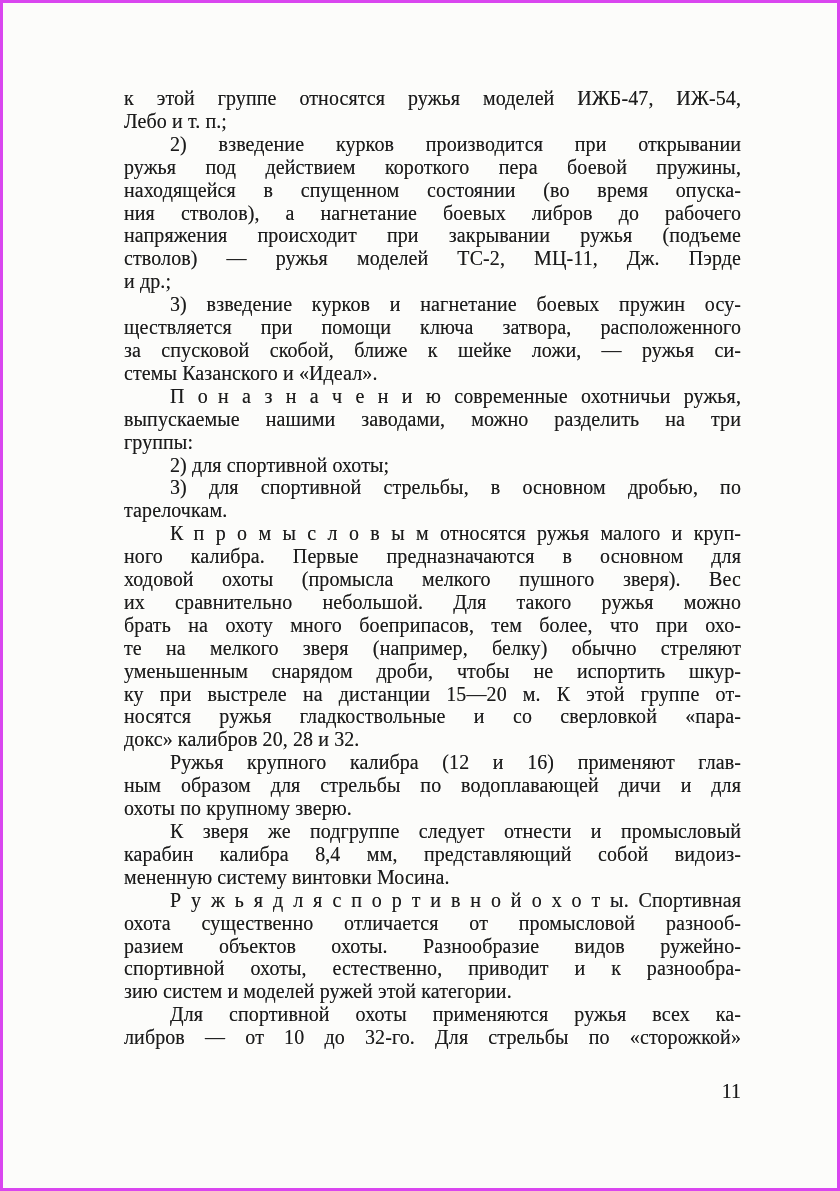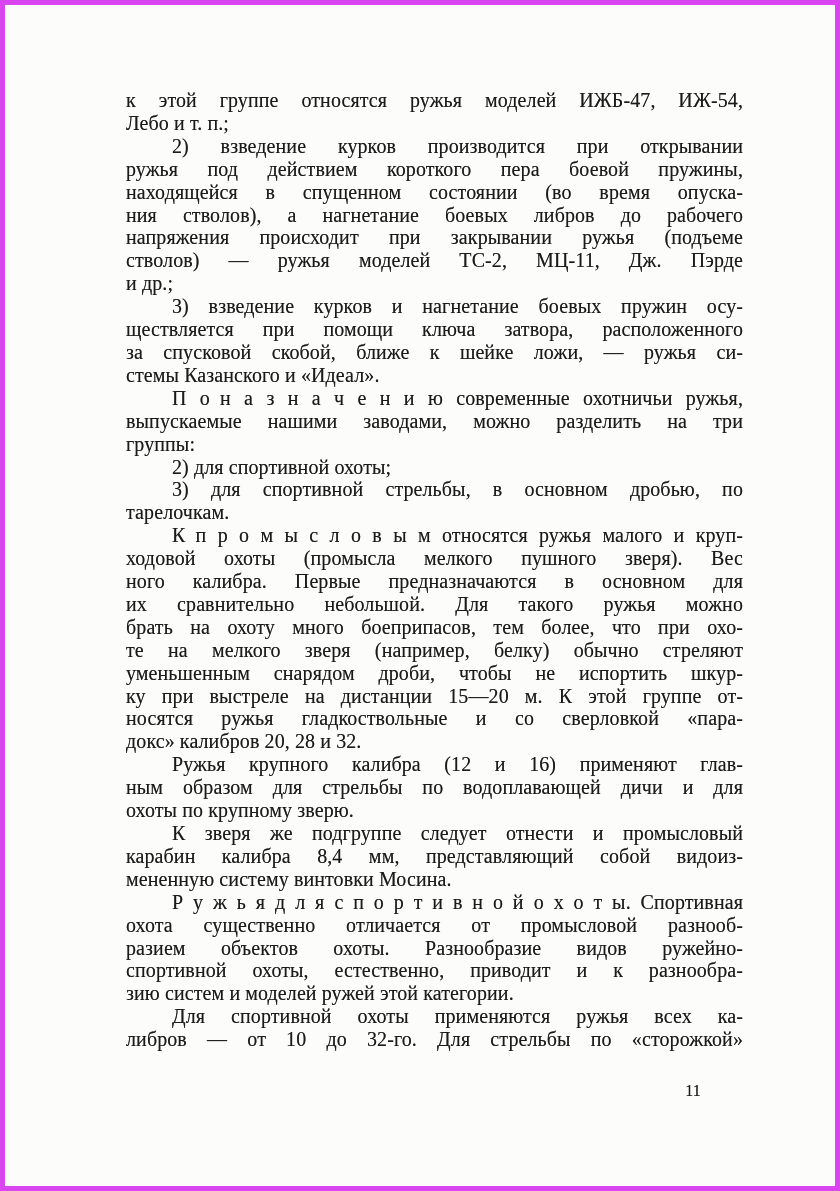--- a/index.html
+++ b/index.html
@@ -6,21 +6,21 @@
   body {
     width: 840px; height: 1191px;
     position: relative;
     background: #f2f2ef;
     font-family: "Liberation Serif", "DejaVu Serif", serif;
   }
   .page {
     position: absolute; inset: 0;
     background: #fcfcfa;
     box-sizing: border-box;
-    border: 5px solid #d946ef;
+    border: 3px solid #d946ef;
     text-decoration: underline;
   }
   .text-block {
     position: absolute;
     left: 121px; top: 84px;
     width: 617px;
   }
   .paragraph { margin: 0; padding: 0; }
   .line {
     font-size: 20px;
@@ -35,22 +35,22 @@
   .line.last {
     text-align: right;
     text-align-last: left;
   }
   .line.indent { text-indent: 46px; }
   .page-number {
     position: absolute;
     top: 1077px;
     left: 638px;
     width: 100px;
-    text-align: center;
-    font-size: 16px;
+    text-align: right;
+    font-size: 20px;
     color: #1b1b1b;
     text-shadow: 0 0 0.6px rgba(27,27,27,0.55);
   }
 </style>
 </head>
 <body>
 
 <div class="page">
   <main class="text-block" id="text-block">
       <div class="paragraph">
@@ -79,22 +79,22 @@
       </div>
       <div class="paragraph">
         <div class="line last indent">2) для спортивной охоты;</div>
       </div>
       <div class="paragraph">
         <div class="line indent">3) для спортивной стрельбы, в основном дробью, по</div>
         <div class="line last">тарелочкам.</div>
       </div>
       <div class="paragraph">
         <div class="line indent">К п р о м ы с л о в ы м относятся ружья малого и круп-</div>
+        <div class="line">ного калибра. Первые предназначаются в основном для</div>
         <div class="line">ходовой охоты (промысла мелкого пушного зверя). Вес</div>
-        <div class="line">ного калибра. Первые предназначаются в основном для</div>
         <div class="line">их сравнительно небольшой. Для такого ружья можно</div>
         <div class="line">брать на охоту много боеприпасов, тем более, что при охо-</div>
         <div class="line">те на мелкого зверя (например, белку) обычно стреляют</div>
         <div class="line">уменьшенным снарядом дроби, чтобы не испортить шкур-</div>
         <div class="line">ку при выстреле на дистанции 15—20 м. К этой группе от-</div>
         <div class="line">носятся ружья гладкоствольные и со сверловкой «пара-</div>
         <div class="line last">докс» калибров 20, 28 и 32.</div>
       </div>
       <div class="paragraph">
         <div class="line indent">Ружья крупного калибра (12 и 16) применяют глав-</div>

